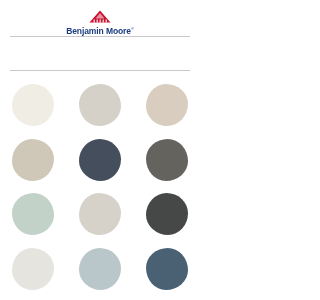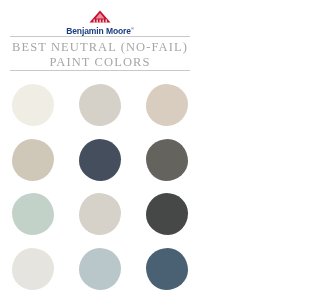--- a/index.html
+++ b/index.html
@@ -111,22 +111,20 @@
       <rect x="15" y="19" width="3" height="6" fill="#ffffff" opacity="0.75"></rect>
       <rect x="21" y="19" width="3" height="6" fill="#ffffff" opacity="0.75"></rect>
       <rect x="27" y="19" width="3" height="6" fill="#ffffff" opacity="0.75"></rect>
       <rect x="33" y="19" width="3" height="6" fill="#ffffff" opacity="0.75"></rect>
     </svg>
     <span class="brand-name" style="color: rgb(27, 61, 128);"><span>Benjamin Moore</span><span class="brand-reg">®</span></span>
   </div>
 
   <div class="rule rule-top" style="background: rgb(201, 201, 201);"></div>
 
-  <div class="title" style="color: rgb(166, 166, 166);">BEST NEUTRAL (NO-FAIL)
-PAINT COLORS</div>
 
   <div class="rule rule-bottom" style="background: rgb(201, 201, 201);"></div>
 
   <div class="swatch-grid">
     <div class="swatch" style="background-color: rgb(240, 237, 228);"></div>
     <div class="swatch v2" style="background-color: rgb(213, 209, 200);"></div>
     <div class="swatch v3" style="background-color: rgb(216, 205, 190);"></div>
     <div class="swatch v3" style="background-color: rgb(207, 200, 184);"></div>
     <div class="swatch" style="background-color: rgb(68, 78, 93);"></div>
     <div class="swatch v2" style="background-color: rgb(100, 99, 94);"></div>

